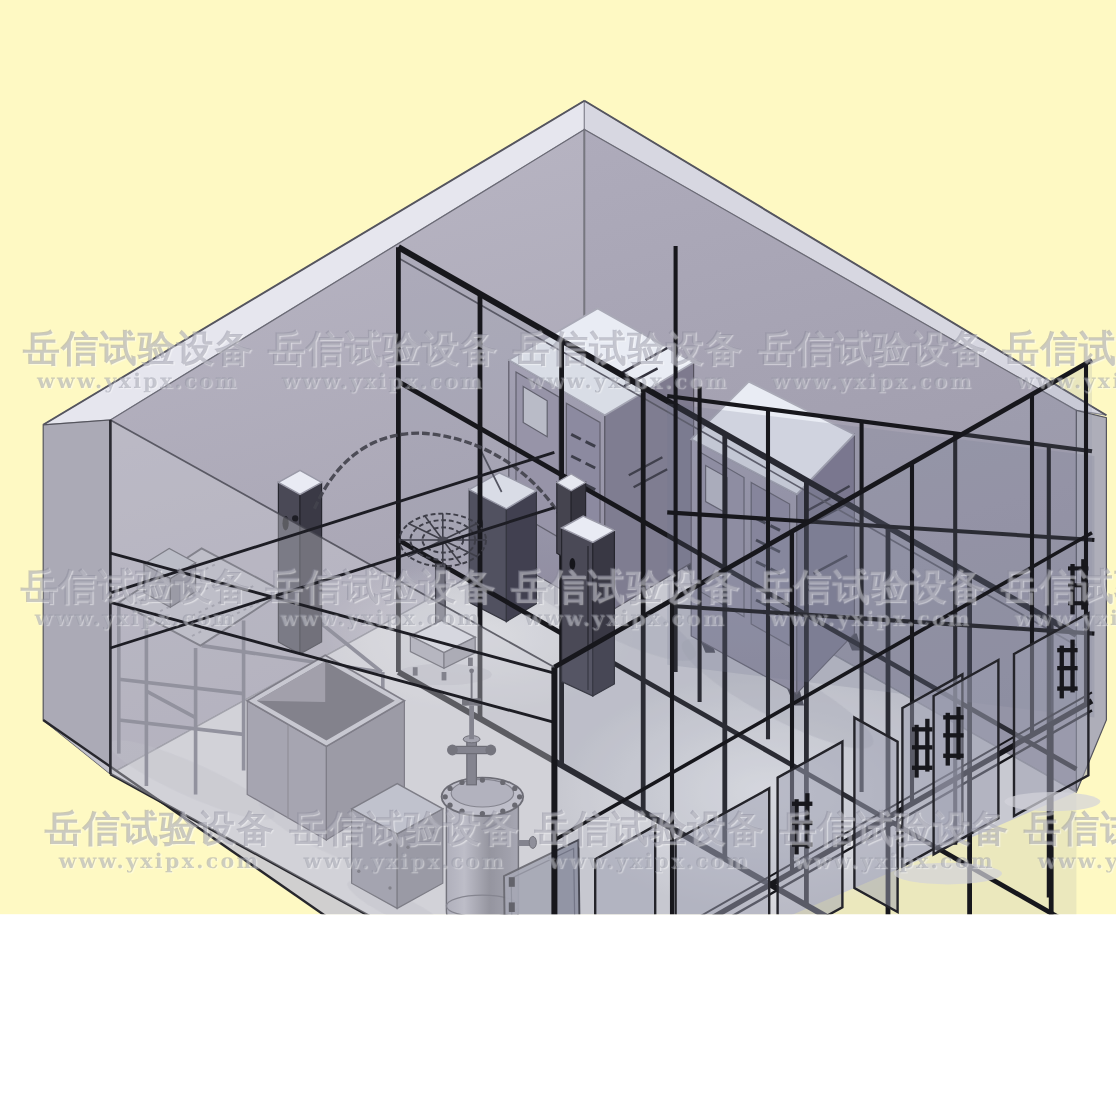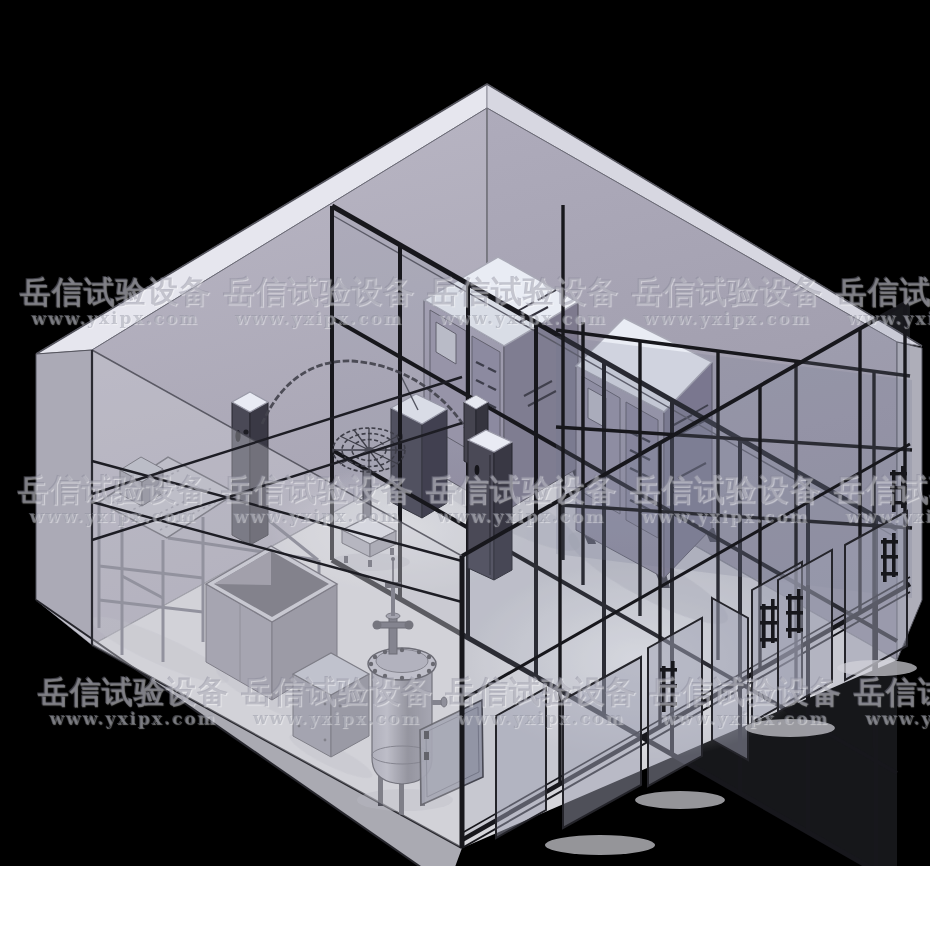--- a/index.html
+++ b/index.html
@@ -1,16 +1,16 @@
 <!DOCTYPE html>
 <html><head>
 <meta charset="utf-8">
 <style>
   html,body{margin:0;padding:0;background:#fff;}
-  .stage{position:relative;width:930px;height:866px;background:#000000;overflow:hidden;
+  .stage{position:relative;width:930px;height:762px;background:#fef9c3;overflow:hidden;
          font-family:"DejaVu Sans",sans-serif;text-decoration:underline;}
   .scene-svg{position:absolute;left:0;top:0;width:930px;height:930px;}
   .watermark-layer{position:absolute;left:0;top:0;width:930px;height:930px;pointer-events:none;}
   .wm-group{position:absolute;width:204px;display:flex;flex-direction:column;align-items:center;
             pointer-events:none;}
   .wm-cn{font-weight:bold;font-size:31px;line-height:1;letter-spacing:1px;white-space:nowrap;
          color:rgba(128,128,144,0.40);text-shadow:1px 1px 1px rgba(255,255,255,0.50);}
   .wm-url{font-family:"DejaVu Serif",serif;font-weight:bold;font-size:17px;line-height:1;
           letter-spacing:2px;margin-top:3px;color:rgba(138,140,156,0.42);
           text-shadow:1px 1px 1px rgba(255,255,255,0.45);}

